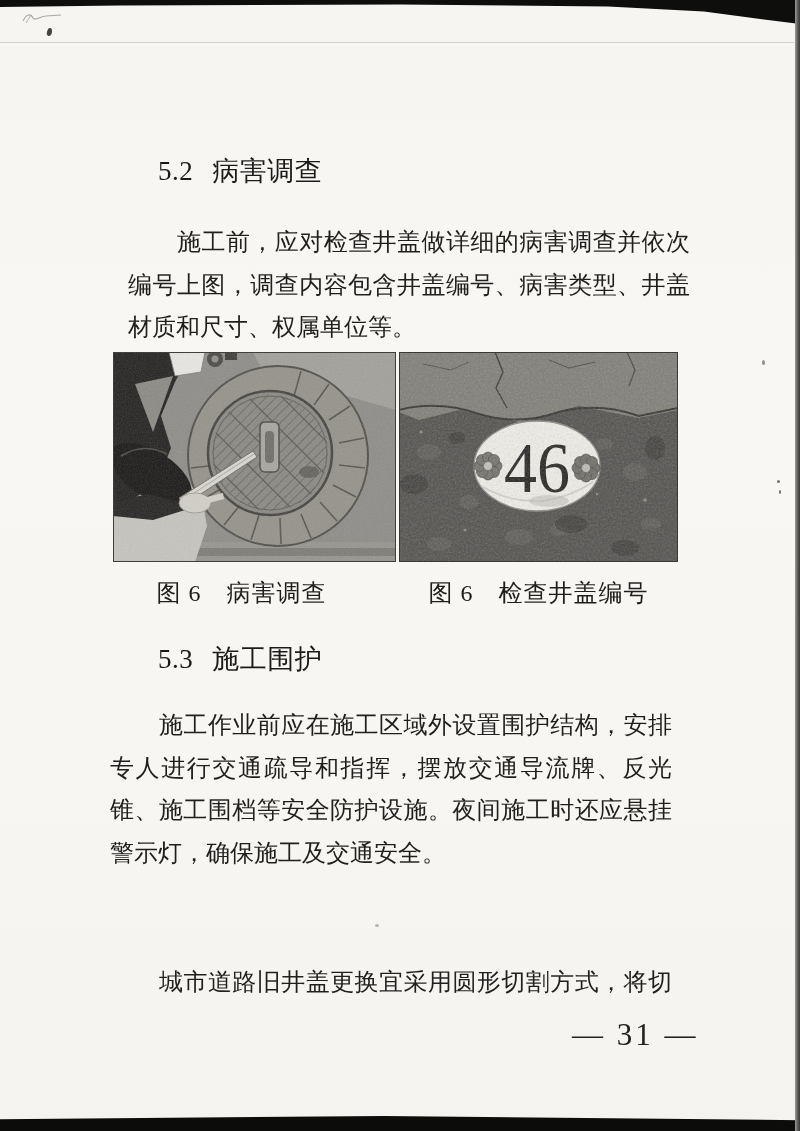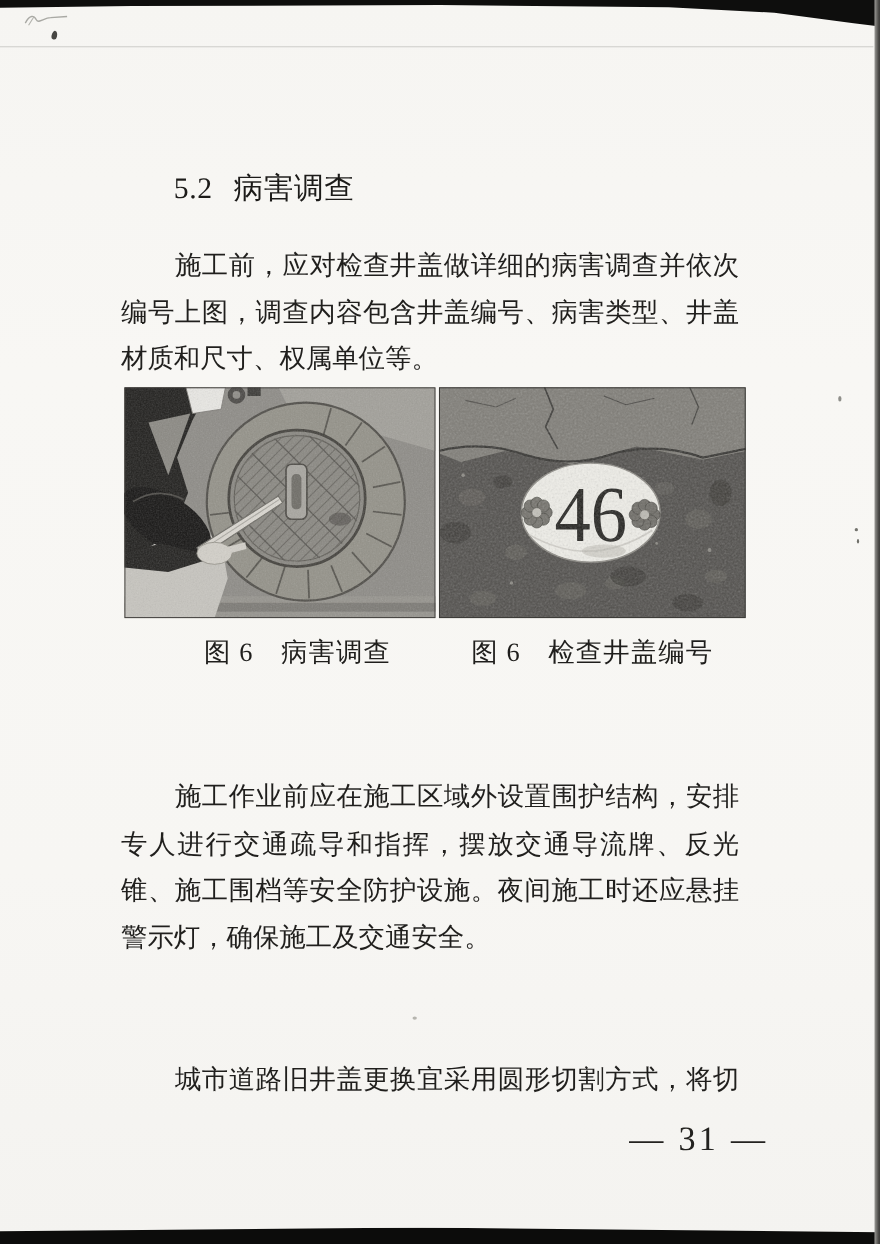--- a/index.html
+++ b/index.html
@@ -50,40 +50,40 @@
   .h .num{display:inline-block;margin-right:19px;}
   .h2{top:156px;}
   .h3{top:644px;}
   .h4{top:901px;}
 
   
   .para{
     position:absolute;left:110px;width:562px;
     font-size:24px;color:#201f1d;
   }
-  .p1{top:221px;}
+  .p1{top:221px;margin-left:18px;}
   .p2{top:704px;}
   .p3{top:961px;}
   .bline{
     height:42.5px;line-height:42.5px;
     text-align:justify;text-align-last:justify;
     overflow:hidden;
   }
   .bline.indent{padding-left:49px;}
   .bline.last{text-align-last:left;}
 
   
   .photo{position:absolute;top:352px;display:block;}
   .photo.left{left:113px;}
   .photo.right{left:399px;}
   .caption{
     position:absolute;top:577px;font-size:24px;color:#1f1e1c;
     text-align:center;white-space:nowrap;letter-spacing:1px;
   }
-  .caption.c1{left:129px;width:283px;}
+  .caption.c1{left:100px;width:283px;}
   .caption.c2{left:399px;width:279px;}
 
   .pageno{
     position:absolute;left:572px;top:1017px;
     font-size:31px;color:#23221f;letter-spacing:3px;white-space:nowrap;
   }
 </style>
 </head>
 <body>
 
@@ -270,20 +270,23 @@
       </g>
 
       <rect width="279" height="210" filter="url(#grain2)" opacity="0.3"></rect>
       <rect x="0.5" y="0.5" width="278" height="209" fill="none" stroke="#3a3936" stroke-width="1"></rect>
     </g>
   </svg>
 
   <div class="caption c1">图 6　病害调查</div>
   <div class="caption c2">图 6　检查井盖编号</div>
 
+  <div class="h h3">
+    <span class="num">5.3</span><span>施工围护</span>
+  </div>
 
   <div class="para p2">
     <div class="bline indent">施工作业前应在施工区域外设置围护结构，安排</div>
     <div class="bline">专人进行交通疏导和指挥，摆放交通导流牌、反光</div>
     <div class="bline">锥、施工围档等安全防护设施。夜间施工时还应悬挂</div>
     <div class="bline last">警示灯，确保施工及交通安全。</div>
   </div>
 
 
   <div class="para p3">

